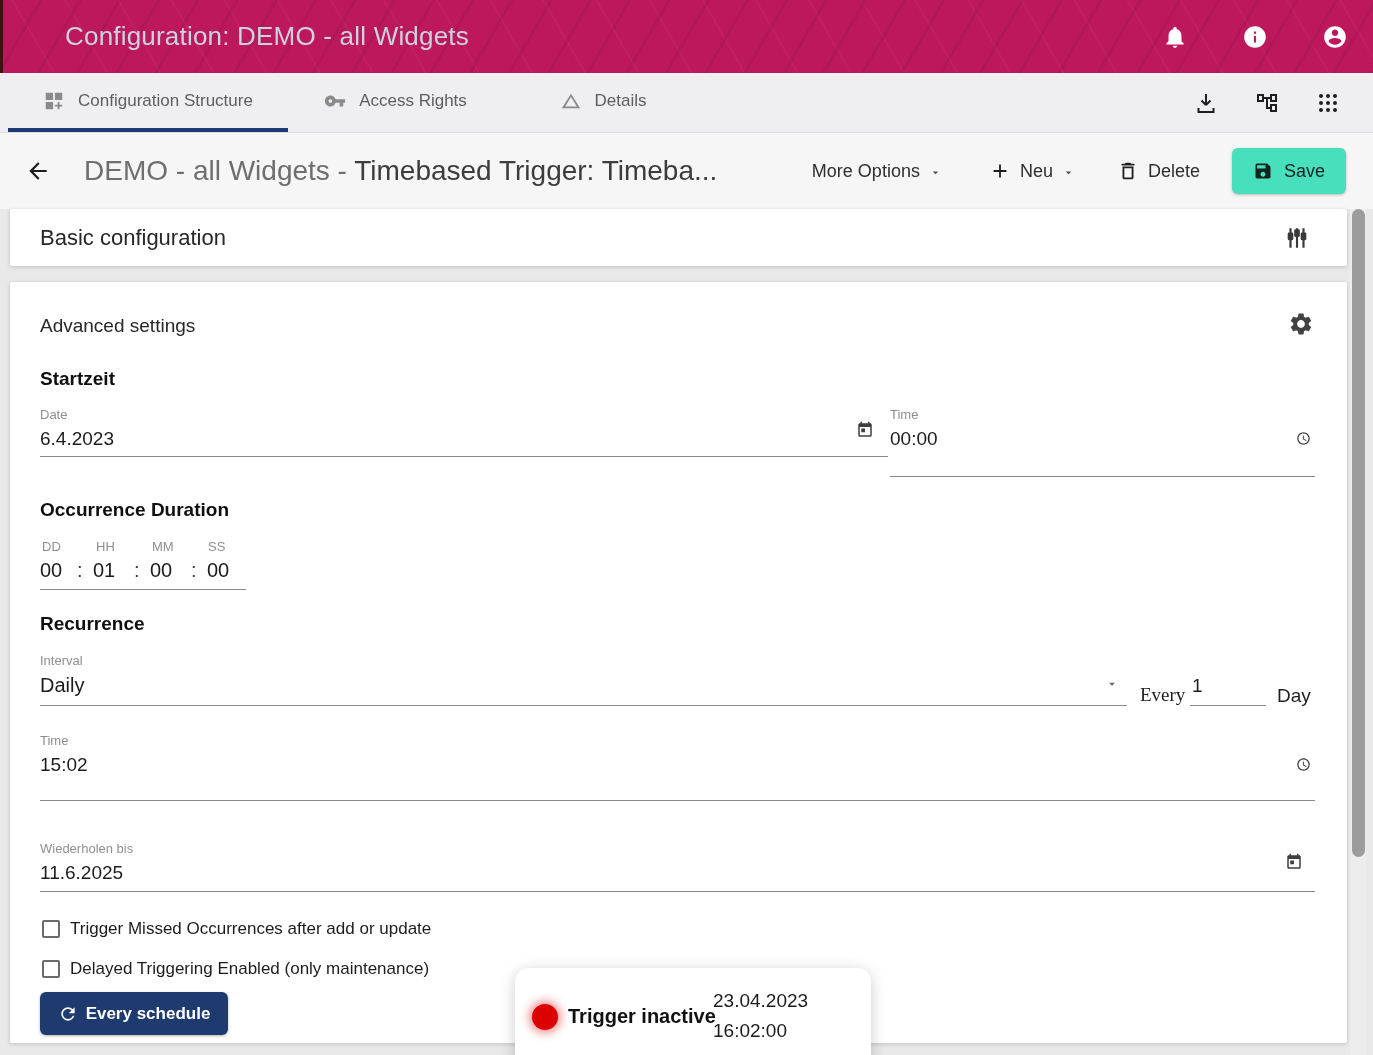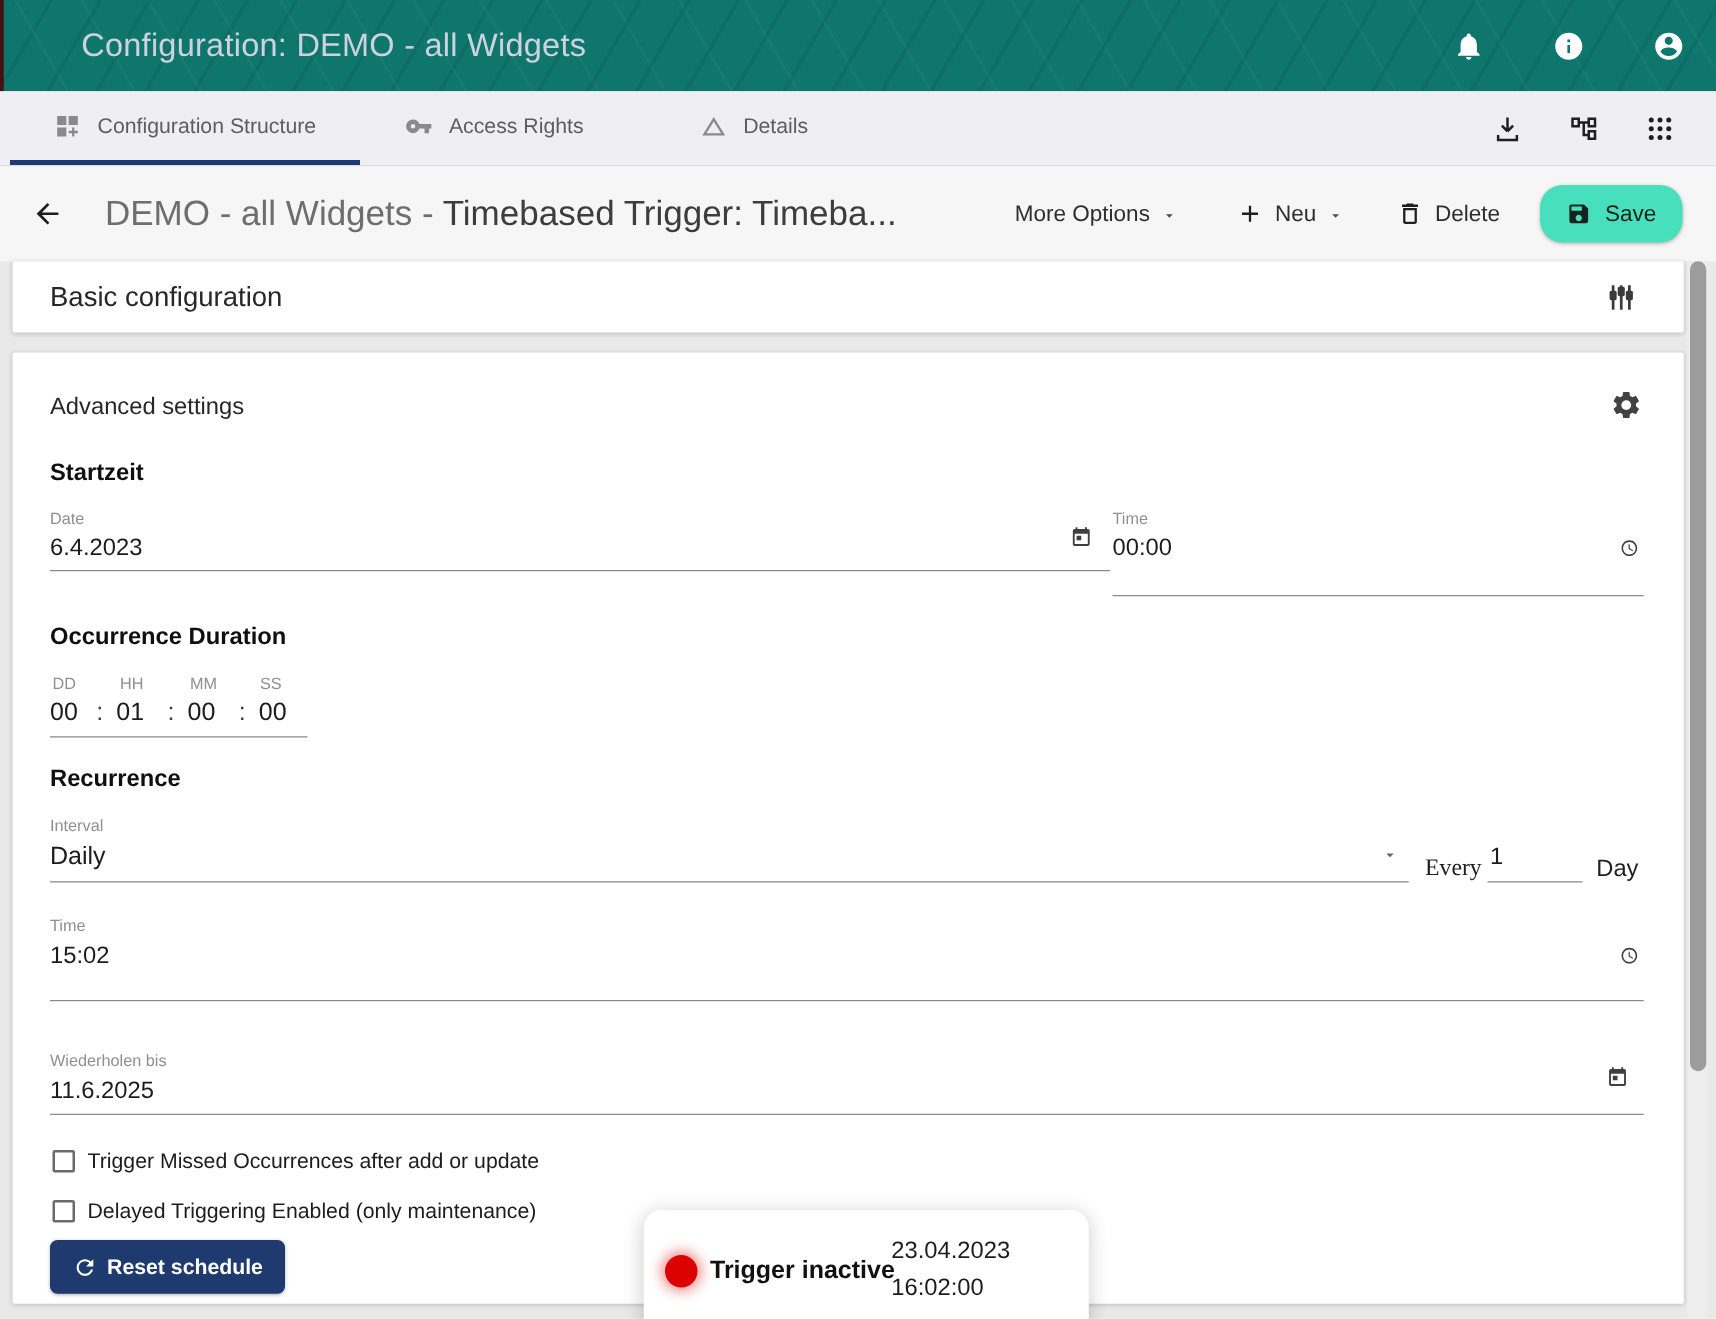--- a/index.html
+++ b/index.html
@@ -5,21 +5,21 @@
   * { box-sizing: border-box; margin: 0; padding: 0; }
   html,body { width:1373px; height:1055px; }
   body {
     font-family: "Liberation Sans", "DejaVu Sans", sans-serif;
     background:#e9e9e9; position:relative; overflow:hidden; color:#1f1f1f;
   }
   svg { display:block; }
 
   
   .topbar { position:absolute; left:0; top:0; width:1373px; height:73px;
-    background:#0f766e; display:flex; align-items:center; overflow:hidden; }
+    background:#be185d; display:flex; align-items:center; overflow:hidden; }
   .topbar::after { content:""; position:absolute; inset:0; pointer-events:none;
     background:
       repeating-linear-gradient(120deg, rgba(0,0,0,0.07) 0 3px, transparent 3px 34px),
       repeating-linear-gradient(60deg, rgba(255,255,255,0.03) 0 2px, transparent 2px 46px);
   }
   .edge-strip { position:absolute; left:0; top:0; width:3px; height:73px; background:#451013; z-index:3; }
   .topbar-title { margin-left:65px; font-size:26px; color:#ccd2df; letter-spacing:.2px; position:relative; z-index:2; }
   .topbar-icons { margin-left:auto; display:flex; align-items:center; gap:54px; padding-right:25px; position:relative; z-index:2; }
   .topbar-icons .icon-btn { width:26px; height:26px; color:#ffffff; cursor:pointer; }
 
@@ -44,21 +44,21 @@
   .crumb .pre { color:#6e6e6e; }
   .crumb .cur { color:#3d3d3d; }
   .tb-btn { display:flex; align-items:center; gap:9px; font-size:18px; color:#2e2e2e; cursor:pointer; background:none; border:none; font-family:inherit; }
   .tb-btn .caret { width:13px; height:13px; color:#4c4c4c; margin-top:3px; }
   .tb-btn .bic { width:22px; height:22px; color:#1f1f1f; }
   .spacer { flex:1; }
   .btn-more { margin-left:10px; }
   .btn-neu { margin-left:47px; }
   .btn-delete { margin-left:42px; }
   .btn-save { margin-left:32px; margin-right:27px; background:#48dfbd; border:none; cursor:pointer;
-    border-radius:18px; height:46px; padding:0 21px; display:flex; align-items:center; gap:11px;
+    border-radius:6px; height:46px; padding:0 21px; display:flex; align-items:center; gap:11px;
     font-size:18px; color:#14211d; font-family:inherit; box-shadow:0 1px 3px rgba(0,0,0,.25); }
   .btn-save .bic { width:20px; height:20px; color:#132320; }
 
   
   .card { position:absolute; left:10px; width:1337px; background:#ffffff;
     border-radius:2px; box-shadow:0 1px 4px rgba(0,0,0,.18); }
   .card-basic { top:209px; height:57px; display:flex; align-items:center; padding:0 37px 0 30px; }
   .card-basic .sec-title { font-size:22px; color:#272727; }
   .card-basic .icon-btn { margin-left:auto; width:26px; height:26px; color:#3a3a3a; cursor:pointer; }
   .card-adv { top:282px; height:761px; }
@@ -352,21 +352,21 @@
     <span class="cbox"></span>
     <span class="opt-label">Delayed Triggering Enabled (only maintenance)</span>
   </div>
 
   <button class="reset-btn">
     <span class="bic">
       <svg viewBox="0 0 24 24" fill="currentColor">
           <path d="M17.65 6.35C16.2 4.9 14.21 4 12 4c-4.42 0-7.99 3.58-7.99 8s3.57 8 7.99 8c3.73 0 6.84-2.55 7.73-6h-2.08c-.82 2.33-3.04 4-5.65 4-3.31 0-6-2.69-6-6s2.69-6 6-6c1.66 0 3.14.69 4.22 1.78L13 11h7V4l-2.35 2.35z"></path>
         </svg>
     </span>
-    <span>Reset schedule</span>
+    <span>Every schedule</span>
   </button>
 </section>
 
 <div class="status-popup">
   <span class="status-dot"></span>
   <span class="status-label">Trigger inactive</span>
   <div class="status-dt">
     <div>23.04.2023</div>
     <div>16:02:00</div>
   </div>

